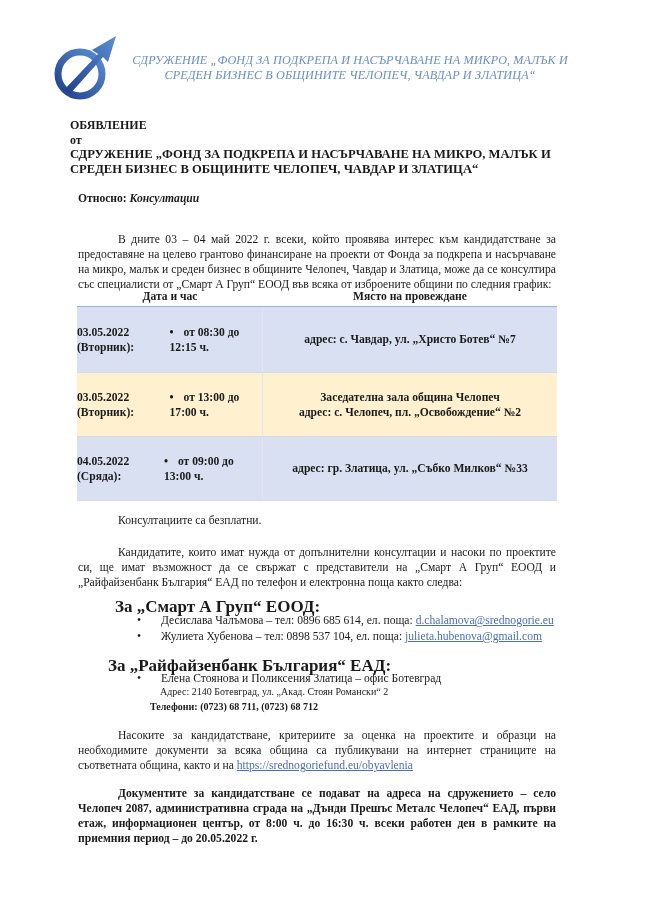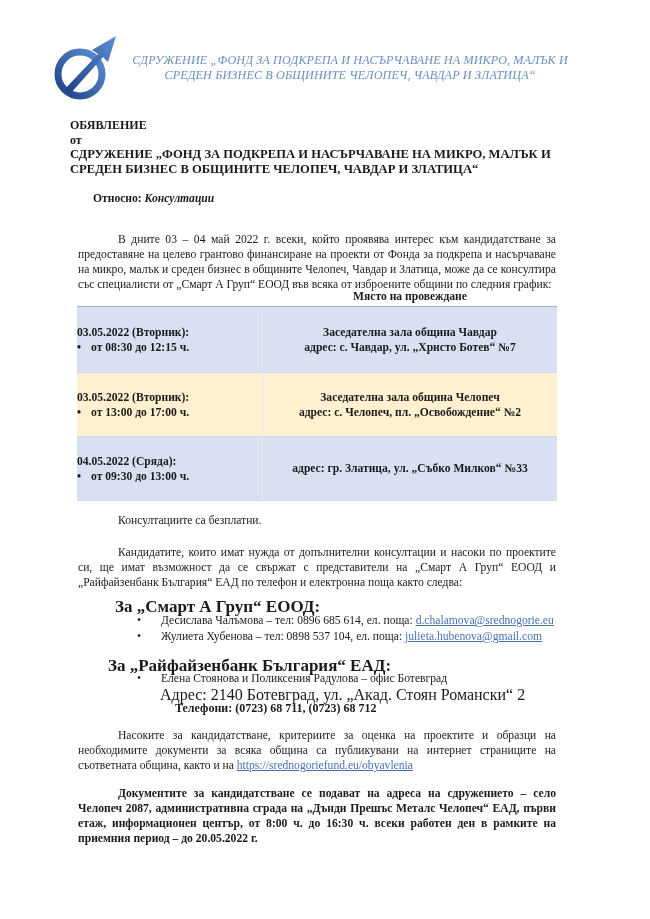--- a/index.html
+++ b/index.html
@@ -5,48 +5,48 @@
   html, body { margin:0; padding:0; background:#ffffff; }
   body { width:650px; height:919px; position:relative; overflow:hidden;
          font-family:"Liberation Serif", "DejaVu Serif", serif; color:#1a1a1a; }
   .abs { position:absolute; }
   .logo { left:50px; top:30px; width:70px; height:72px; }
   .header-text { left:120px; top:53px; width:460px; text-align:center;
                  font-style:italic; color:#6a8fc4; font-size:12.2px; line-height:15px; letter-spacing:0.1px; }
   .title-block { left:70px; top:118px; width:520px; text-align:left; font-weight:bold; font-size:12px; line-height:14.5px; }
   .title-block .big { font-size:12.6px; }
   .p { font-size:11.6px; line-height:15px; text-align:justify; }
-  .subject { left:93px; top:192px; font-size:11.6px; }
+  .subject { left:78px; top:192px; font-size:11.6px; }
   .subject b { font-weight:bold; }
   .subject i { font-weight:bold; font-style:italic; }
   .intro { left:78px; top:232px; width:478px; }
   .indent { text-indent:40px; }
   .tbl-head { left:77px; top:290px; width:480px; height:16px; font-weight:bold; font-size:11.6px; }
   .tbl-head .c1 { position:absolute; left:0; width:186px; text-align:center; }
   .tbl-head .c2 { position:absolute; left:186px; width:294px; text-align:center; }
   .tbl { left:77px; top:306px; width:480px; border-top:1.5px solid #9fb2d6; }
   .row { display:flex; width:480px; align-items:center; font-weight:bold; font-size:11.6px; line-height:15px; border-bottom:1px solid #d4d9e6; }
   .row.blue { background:#d9e0f1; }
   .row.yellow { background:#fff1cf; }
-  .row .cell1 { width:186px; box-sizing:border-box; border-right:1px solid #e3e6ee; align-self:stretch; display:flex; flex-direction:column; justify-content:center; }
+  .row .cell1 { width:186px; box-sizing:border-box; border-right:1px solid #e3e6ee; align-self:stretch; display:flex; flex-direction:row; justify-content:center; align-items:center; }
   .row .cell2 { width:294px; text-align:center; }
   .bul { display:inline-block; width:14px; text-align:left; }
   .free { left:118px; top:514px; font-size:11.6px; }
   .contact-intro { left:78px; top:545px; width:478px; }
   .grp { font-weight:bold; font-size:17px; }
   .g1 { left:115px; top:597px; }
   .li { font-size:11.6px; line-height:16px; }
   .li .dot { display:inline-block; width:24px; }
   .l1 { left:137px; top:613px; }
   .l2 { left:137px; top:629px; }
   a { color:#4a6fb4; text-decoration:underline; }
   .g2 { left:108px; top:656px; }
   .l3 { left:137px; top:671px; }
-  .l3b { left:160px; top:686px; font-size:16px; }
-  .l3c { left:175px; top:701px; font-size:12px; font-weight:bold; }
+  .l3b { left:160px; top:686px; font-size:10px; }
+  .l3c { left:150px; top:701px; font-size:10px; font-weight:bold; }
   .guide { left:78px; top:728px; width:478px; }
   .docs { left:78px; top:786px; width:478px; font-weight:bold; }
 </style>
 </head>
 <body>
 
 <div class="abs logo">
   <svg width="70" height="72" viewBox="0 0 70 72">
     <defs>
       <linearGradient id="lg" x1="0" y1="1" x2="1" y2="0">
@@ -72,48 +72,48 @@
 </div>
 
 <div class="abs subject">
   <b>Относно:</b>
   <i>Консултации</i>
 </div>
 
 <div class="abs p indent intro">В дните 03 – 04 май 2022 г. всеки, който проявява интерес към кандидатстване за предоставяне на целево грантово финансиране на проекти от Фонда за подкрепа и насърчаване на микро, малък и среден бизнес в общините Челопеч, Чавдар и Златица, може да се консултира със специалисти от „Смарт А Груп“ ЕООД във всяка от изброените общини по следния график:</div>
 
 <div class="abs tbl-head">
+  <div class="c1">Дата и час</div>
   <div class="c2">Място на провеждане</div>
 </div>
 
 <div class="abs tbl">
   <div class="row blue" style="height:65px;">
     <div class="cell1">
       <div>03.05.2022 (Вторник):</div>
       <div><span class="bul">•</span><span>от  08:30 до 12:15 ч.</span></div>
     </div>
     <div class="cell2">
-      <div>Заседателна зала община Чавдар</div>
       <div>адрес: с. Чавдар, ул. „Христо Ботев“ №7</div>
     </div>
   </div>
   <div class="row yellow" style="height:63px;">
     <div class="cell1">
       <div>03.05.2022 (Вторник):</div>
       <div><span class="bul">•</span><span>от  13:00 до 17:00 ч.</span></div>
     </div>
     <div class="cell2">
       <div>Заседателна зала община Челопеч</div>
       <div>адрес: с. Челопеч, пл. „Освобождение“ №2</div>
     </div>
   </div>
   <div class="row blue" style="height:63px;">
     <div class="cell1">
       <div>04.05.2022 (Сряда):</div>
-      <div><span class="bul">•</span><span>от  09:30 до 13:00 ч.</span></div>
+      <div><span class="bul">•</span><span>от  09:00 до 13:00 ч.</span></div>
     </div>
     <div class="cell2">
       <div>адрес: гр. Златица,  ул. „Събко Милков“ №33</div>
     </div>
   </div>
 </div>
 
 <div class="abs free">Консултациите са безплатни.</div>
 
 <div class="abs p indent contact-intro">Кандидатите, които имат нужда от допълнителни консултации и насоки по проектите си, ще имат възможност да се свържат с представители на „Смарт А Груп“ ЕООД и „Райфайзенбанк България“ ЕАД по телефон и електронна поща както следва:</div>
@@ -121,20 +121,20 @@
 <div class="abs grp g1">За „Смарт А Груп“ ЕООД:</div>
 <div class="abs li l1">
   <span class="dot">•</span><span>Десислава Чалъмова   –  тел: 0896 685 614, ел. поща: </span><a>d.chalamova@srednogorie.eu</a>
 </div>
 <div class="abs li l2">
   <span class="dot">•</span><span>Жулиета Хубенова – тел: 0898 537 104, ел. поща: </span><a>julieta.hubenova@gmail.com</a>
 </div>
 
 <div class="abs grp g2">За „Райфайзенбанк България“ ЕАД:</div>
 <div class="abs li l3">
-  <span class="dot">•</span><span>Елена Стоянова и Поликсения Радулова – офис Ботевград</span>
+  <span class="dot">•</span><span>Елена Стоянова и Поликсения Златица – офис Ботевград</span>
 </div>
 <div class="abs l3b">Адрес: 2140 Ботевград, ул. „Акад. Стоян Романски“ 2</div>
 <div class="abs l3c">Телефони: (0723) 68 711, (0723) 68 712</div>
 
 <div class="abs p indent guide"><span>Насоките за кандидатстване, критериите за оценка на проектите и образци на необходимите документи за всяка община са публикувани на интернет страниците на съответната община, както и на </span><a>https://srednogoriefund.eu/obyavlenia</a></div>
 
 <div class="abs p indent docs">Документите за кандидатстване се подават на адреса на сдружението – село Челопеч 2087, административна сграда на „Дънди Прешъс Металс Челопеч“ ЕАД, първи етаж, информационен център, от 8:00 ч. до 16:30 ч. всеки работен ден в рамките на приемния период – до 20.05.2022 г.</div>
 
 </body></html>

